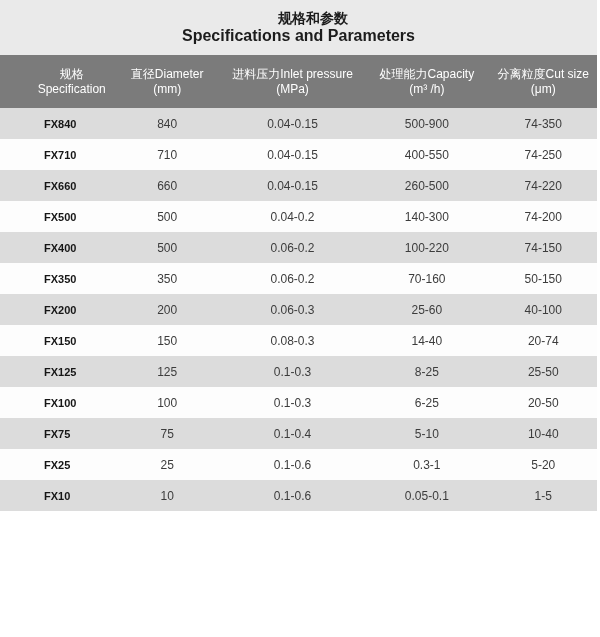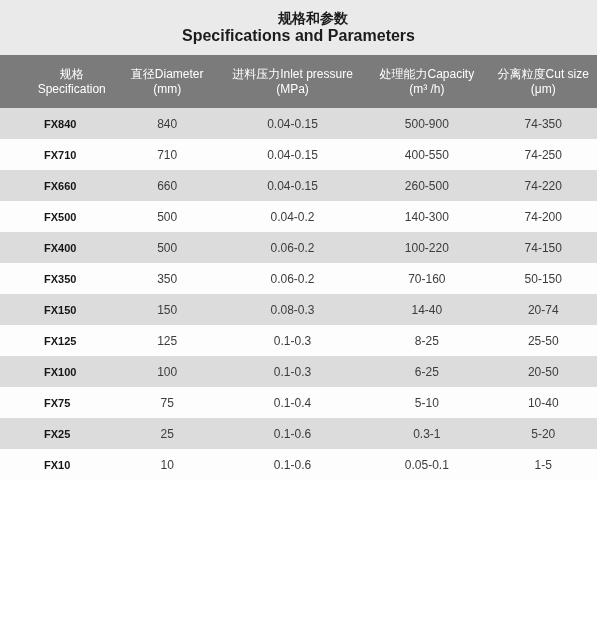--- a/index.html
+++ b/index.html
@@ -159,20 +159,27 @@
           <td class="cell-cutsize">74-150</td>
         </tr>
         <tr>
           <td class="cell-spec">FX350</td>
           <td class="cell-diameter">350</td>
           <td class="cell-pressure">0.06-0.2</td>
           <td class="cell-capacity">70-160</td>
           <td class="cell-cutsize">50-150</td>
         </tr>
         <tr>
+          <td class="cell-spec">FX200</td>
+          <td class="cell-diameter">200</td>
+          <td class="cell-pressure">0.06-0.3</td>
+          <td class="cell-capacity">25-60</td>
+          <td class="cell-cutsize">40-100</td>
+        </tr>
+        <tr>
           <td class="cell-spec">FX150</td>
           <td class="cell-diameter">150</td>
           <td class="cell-pressure">0.08-0.3</td>
           <td class="cell-capacity">14-40</td>
           <td class="cell-cutsize">20-74</td>
         </tr>
         <tr>
           <td class="cell-spec">FX125</td>
           <td class="cell-diameter">125</td>
           <td class="cell-pressure">0.1-0.3</td>

